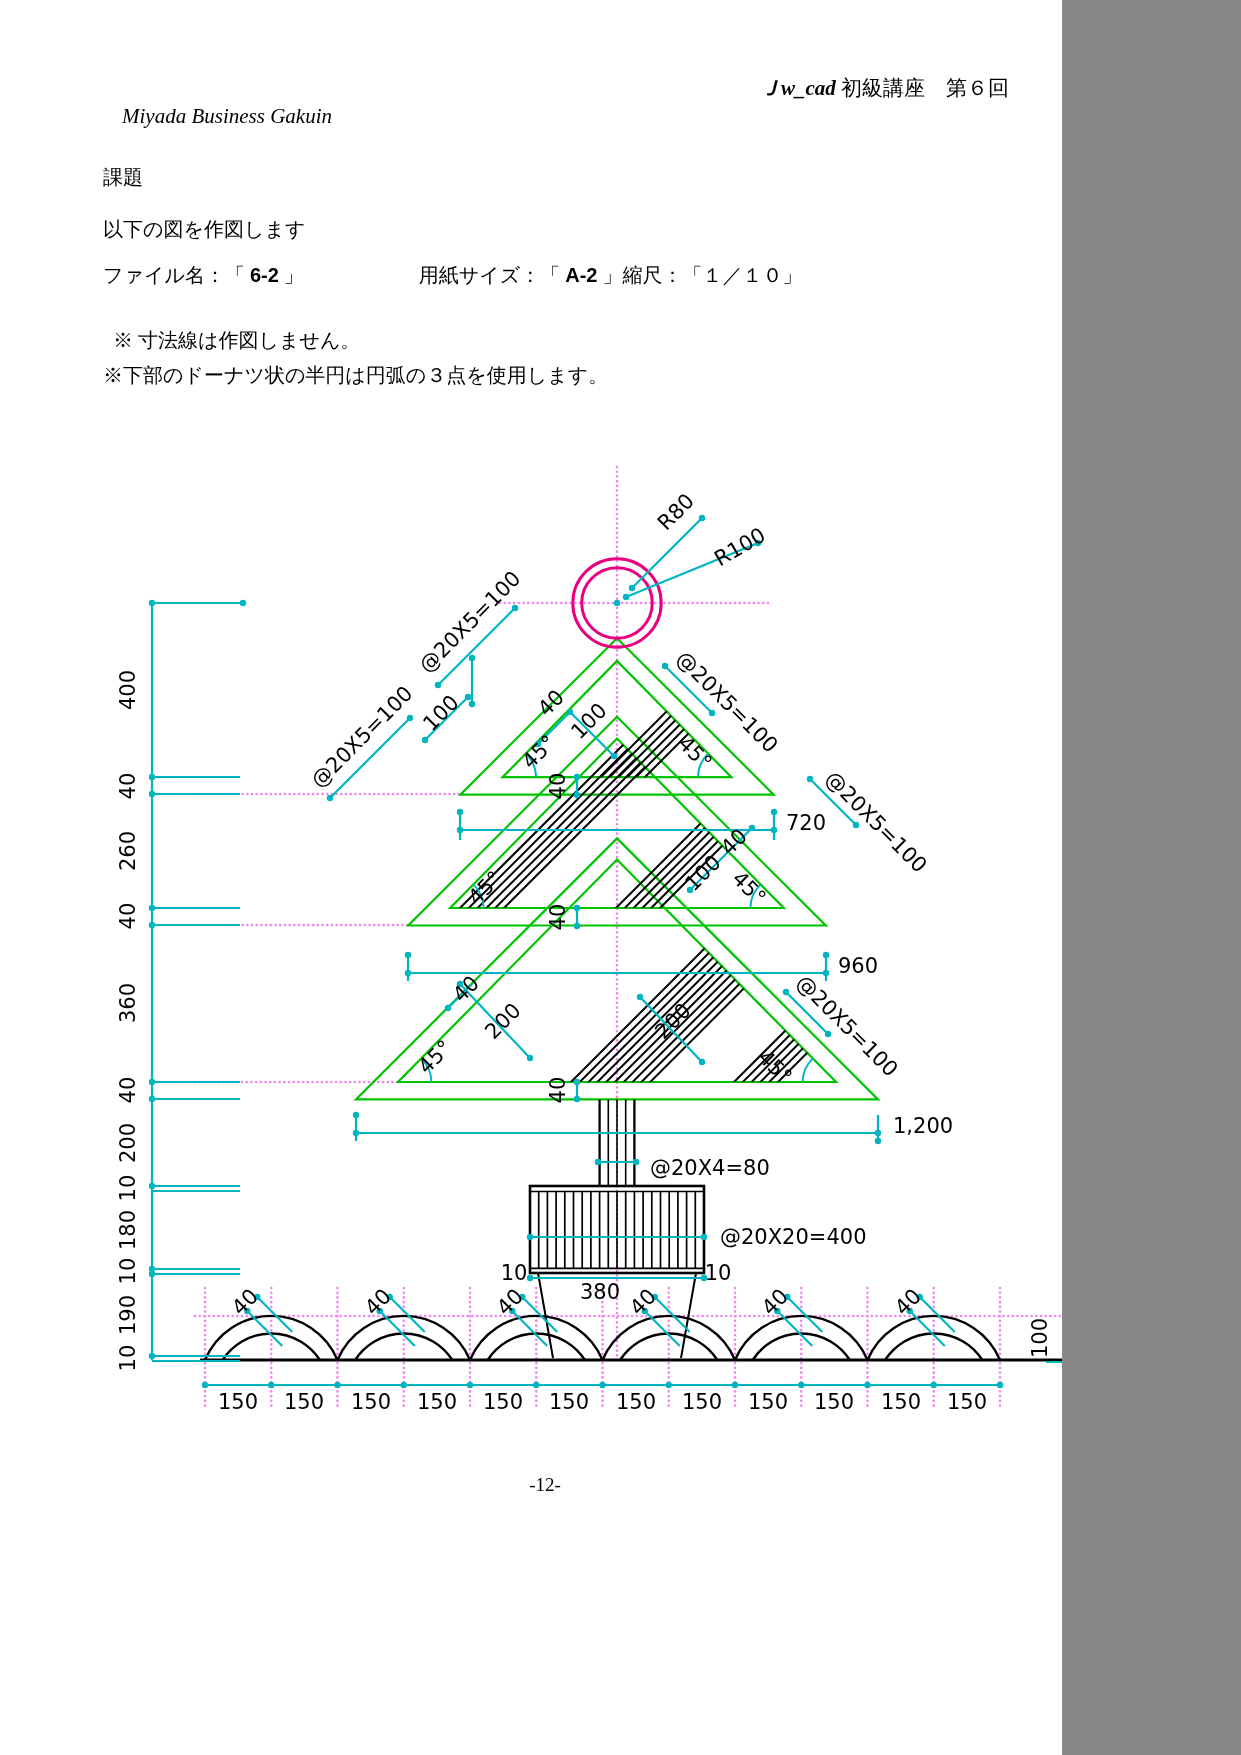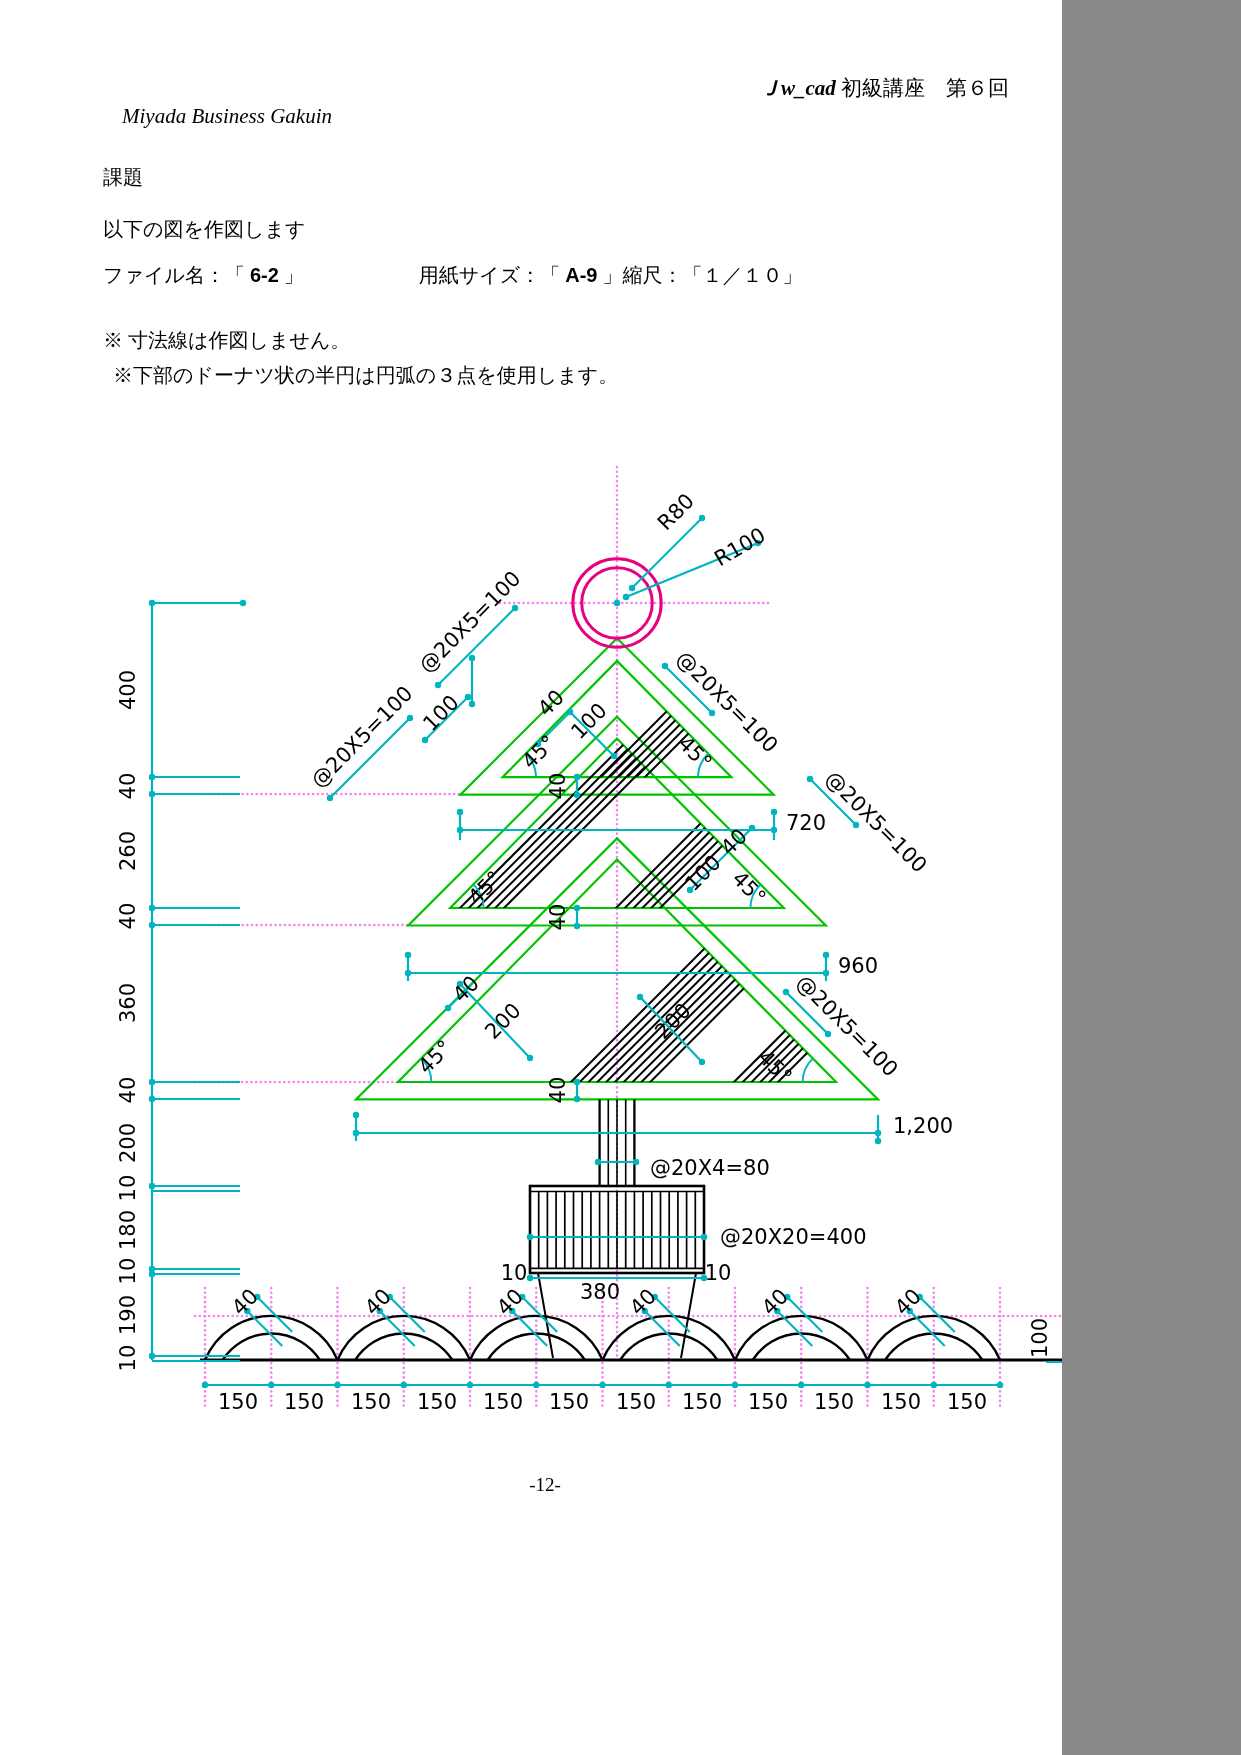--- a/index.html
+++ b/index.html
@@ -8,41 +8,41 @@
   .abs{position:absolute;white-space:nowrap;}
   #courseHeader{top:74px;left:760px;font-size:21px;}
   #courseHeader .app{font-style:italic;font-weight:bold;}
   #school{top:104px;left:122px;font-size:21px;font-style:italic;}
   #kadai{top:164px;left:103px;font-size:20px;}
   #intro{top:216px;left:103px;font-size:20px;}
   #fileline{top:262px;left:103px;font-size:20px;}
   #fileline .bold{font-weight:bold;font-family:"Liberation Sans",sans-serif;}
   #fileline .gap1{margin-left:115px;}
   #fileline .gap2{}
-  #note1{top:327px;left:103px;font-size:20px;}
-  #note2{top:362px;left:103px;font-size:20px;margin-left:10px;}
+  #note1{top:327px;left:113px;font-size:20px;}
+  #note2{top:362px;left:103px;font-size:20px;}
   #pagenum{top:1474px;left:0;right:0;text-align:center;font-size:19px;margin-left:28px;}
   svg{position:absolute;top:0;left:0;}
   .dl{font-family:"DejaVu Sans",sans-serif;font-size:21px;fill:#000;}
 </style>
 </head>
 <body>
 
 <div id="page">
 
   <div id="courseHeader" class="abs">
     <span class="app">Ｊw_cad</span>
     <span>初級講座　第６回</span>
   </div>
   <div id="school" class="abs">Miyada Business Gakuin</div>
   <div id="kadai" class="abs">課題</div>
   <div id="intro" class="abs">以下の図を作図します</div>
 
   <div id="fileline" class="abs">
-    <span>ファイル名：「 </span><span class="bold">6-2</span><span> 」</span><span class="gap1">用紙サイズ：「 </span><span class="bold">A-9</span><span> 」</span><span class="gap2">縮尺：「１／１０」</span>
+    <span>ファイル名：「 </span><span class="bold">6-2</span><span> 」</span><span class="gap1">用紙サイズ：「 </span><span class="bold">A-2</span><span> 」</span><span class="gap2">縮尺：「１／１０」</span>
   </div>
 
   <div id="note1" class="abs">※ 寸法線は作図しません。</div>
   <div id="note2" class="abs">※下部のドーナツ状の半円は円弧の３点を使用します。</div>
   <div id="pagenum" class="abs">-12-</div>
 
   <svg id="cad" width="1241" height="1755" viewBox="0 0 1241 1755">
     <defs>
       <clipPath id="clip-t1">
           <polygon points="502.6,777.2 731.4,777.2 617,660.9"></polygon>

